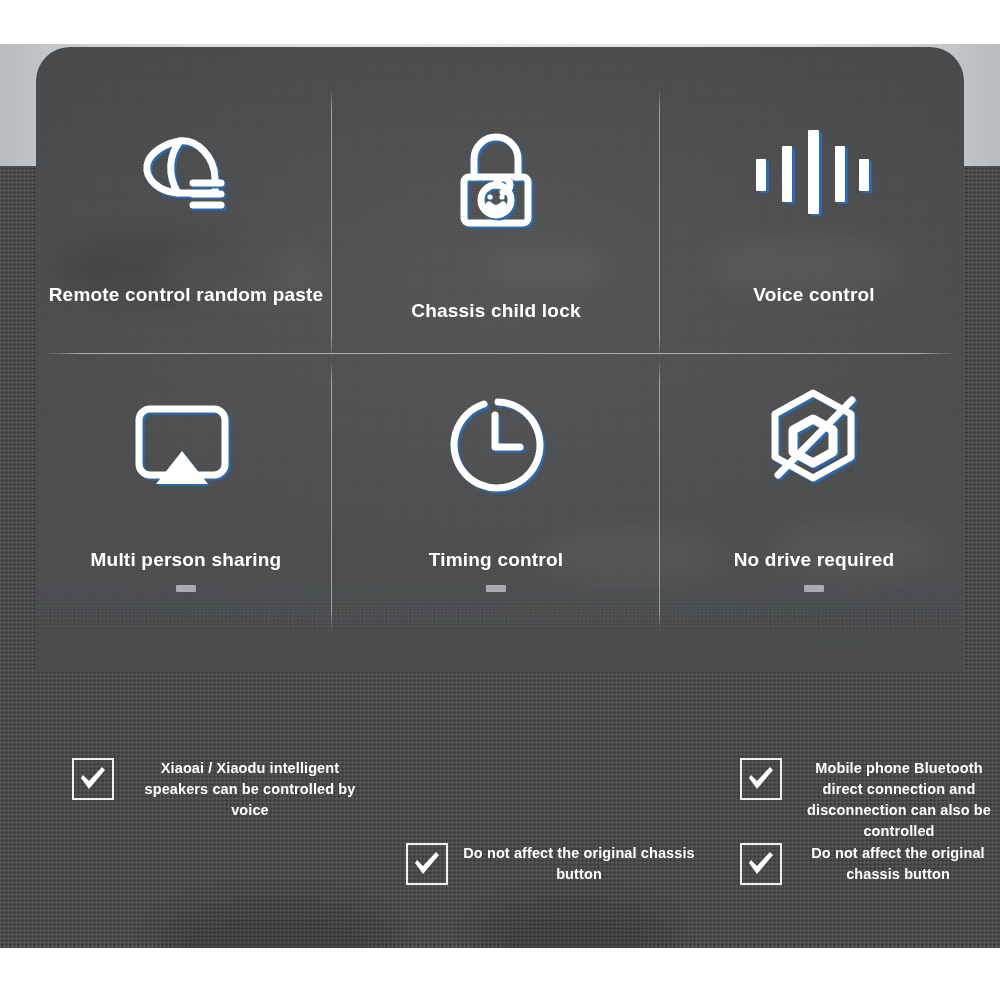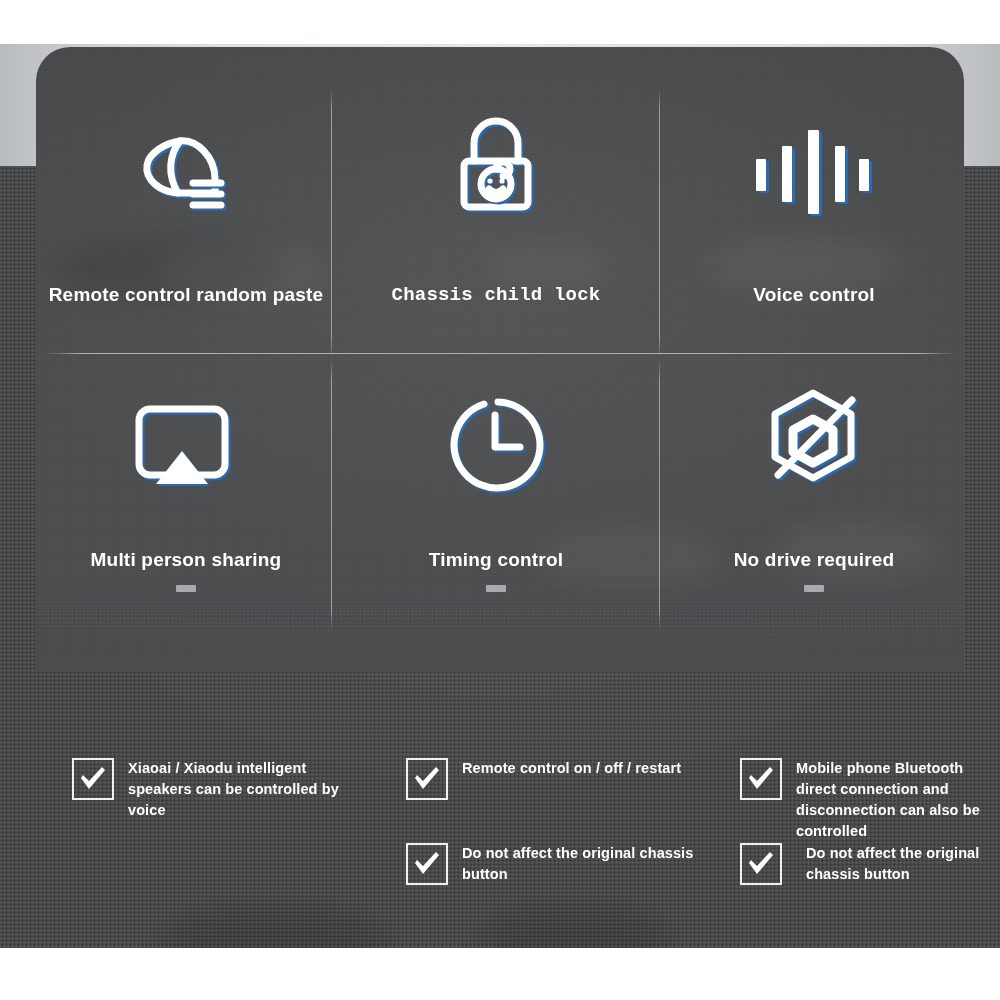--- a/index.html
+++ b/index.html
@@ -184,20 +184,21 @@
     position: relative;
     margin-right: 14px;
   }
   .checkbox svg { position: absolute; left: 5px; top: 6px; }
   .check-text {
     color: #ffffff;
     font-size: 14.5px;
     font-weight: bold;
     line-height: 21px;
     letter-spacing: 0.1px;
+    text-align: center;
   }
 
   .ci-c1r1 { left: 72px;  top: 23px; width: 300px; }
   .ci-c1r2 { left: 72px;  top: 108px; width: 310px; }
   .ci-c2r1 { left: 406px; top: 23px; width: 280px; }
   .ci-c2r2 { left: 406px; top: 108px; width: 290px; }
   .ci-c3r1 { left: 740px; top: 23px; width: 262px; }
   .ci-c3r2 { left: 740px; top: 108px; width: 250px; }
   .ci-c3r2 .check-text { padding-left: 10px; }
 </style>
@@ -241,21 +242,21 @@
             <line x1="56" y1="50" x2="84" y2="50"></line>
             <line x1="56" y1="61" x2="84" y2="61"></line>
             <line x1="56" y1="72" x2="84" y2="72"></line>
           </g>
         </svg>
       </div>
       <div style="height:45px;"></div>
       <div class="cell-label">Remote control random paste</div>
     </div>
 
-    <div class="cell" style="left:310px; top:60px;font-family:Liberation Mono, monospace;">
+    <div class="cell" style="left:310px; top:76px;">
       <div class="icon-wrap">
         <svg class="ico" width="96" height="104" viewBox="0 0 96 104" aria-hidden="true">
           <path class="stroke-b" d="M28 48 L28 30 A22 22 0 0 1 72 30 L72 48"></path>
           <rect class="stroke-b" x="18" y="48" width="64" height="46" rx="5"></rect>
           <path class="stroke-w" d="M26 46 L26 28 A22 22 0 0 1 70 28 L70 46"></path>
           <rect class="stroke-w" x="16" y="46" width="64" height="46" rx="5"></rect>
           <g class="stroke-b" stroke-width="4.5">
             <circle cx="50" cy="71" r="15"></circle>
             <path d="M50 56 a7 7 0 1 1 7 7"></path>
             <path d="M43 76 q7 7 14 0"></path>
@@ -354,28 +355,20 @@
 
     <div class="check-item ci-c1r1">
       <div class="checkbox">
         <svg width="28" height="26" viewBox="0 0 28 26" aria-hidden="true">
           <path class="fill-w" d="M2 12 L4 9 L10 15 L23 1 L26 4 L10 23 Z"></path>
         </svg>
       </div>
       <div class="check-text">Xiaoai / Xiaodu intelligent speakers can be controlled by voice</div>
     </div>
 
-    <div class="check-item ci-c2r1">
-      <div class="checkbox">
-        <svg width="28" height="26" viewBox="0 0 28 26" aria-hidden="true">
-          <path class="fill-w" d="M2 12 L4 9 L10 15 L23 1 L26 4 L10 23 Z"></path>
-        </svg>
-      </div>
-      <div class="check-text">Remote control on / off / restart</div>
-    </div>
 
     <div class="check-item ci-c3r1">
       <div class="checkbox">
         <svg width="28" height="26" viewBox="0 0 28 26" aria-hidden="true">
           <path class="fill-w" d="M2 12 L4 9 L10 15 L23 1 L26 4 L10 23 Z"></path>
         </svg>
       </div>
       <div class="check-text">Mobile phone Bluetooth direct connection and disconnection can also be controlled</div>
     </div>
 

